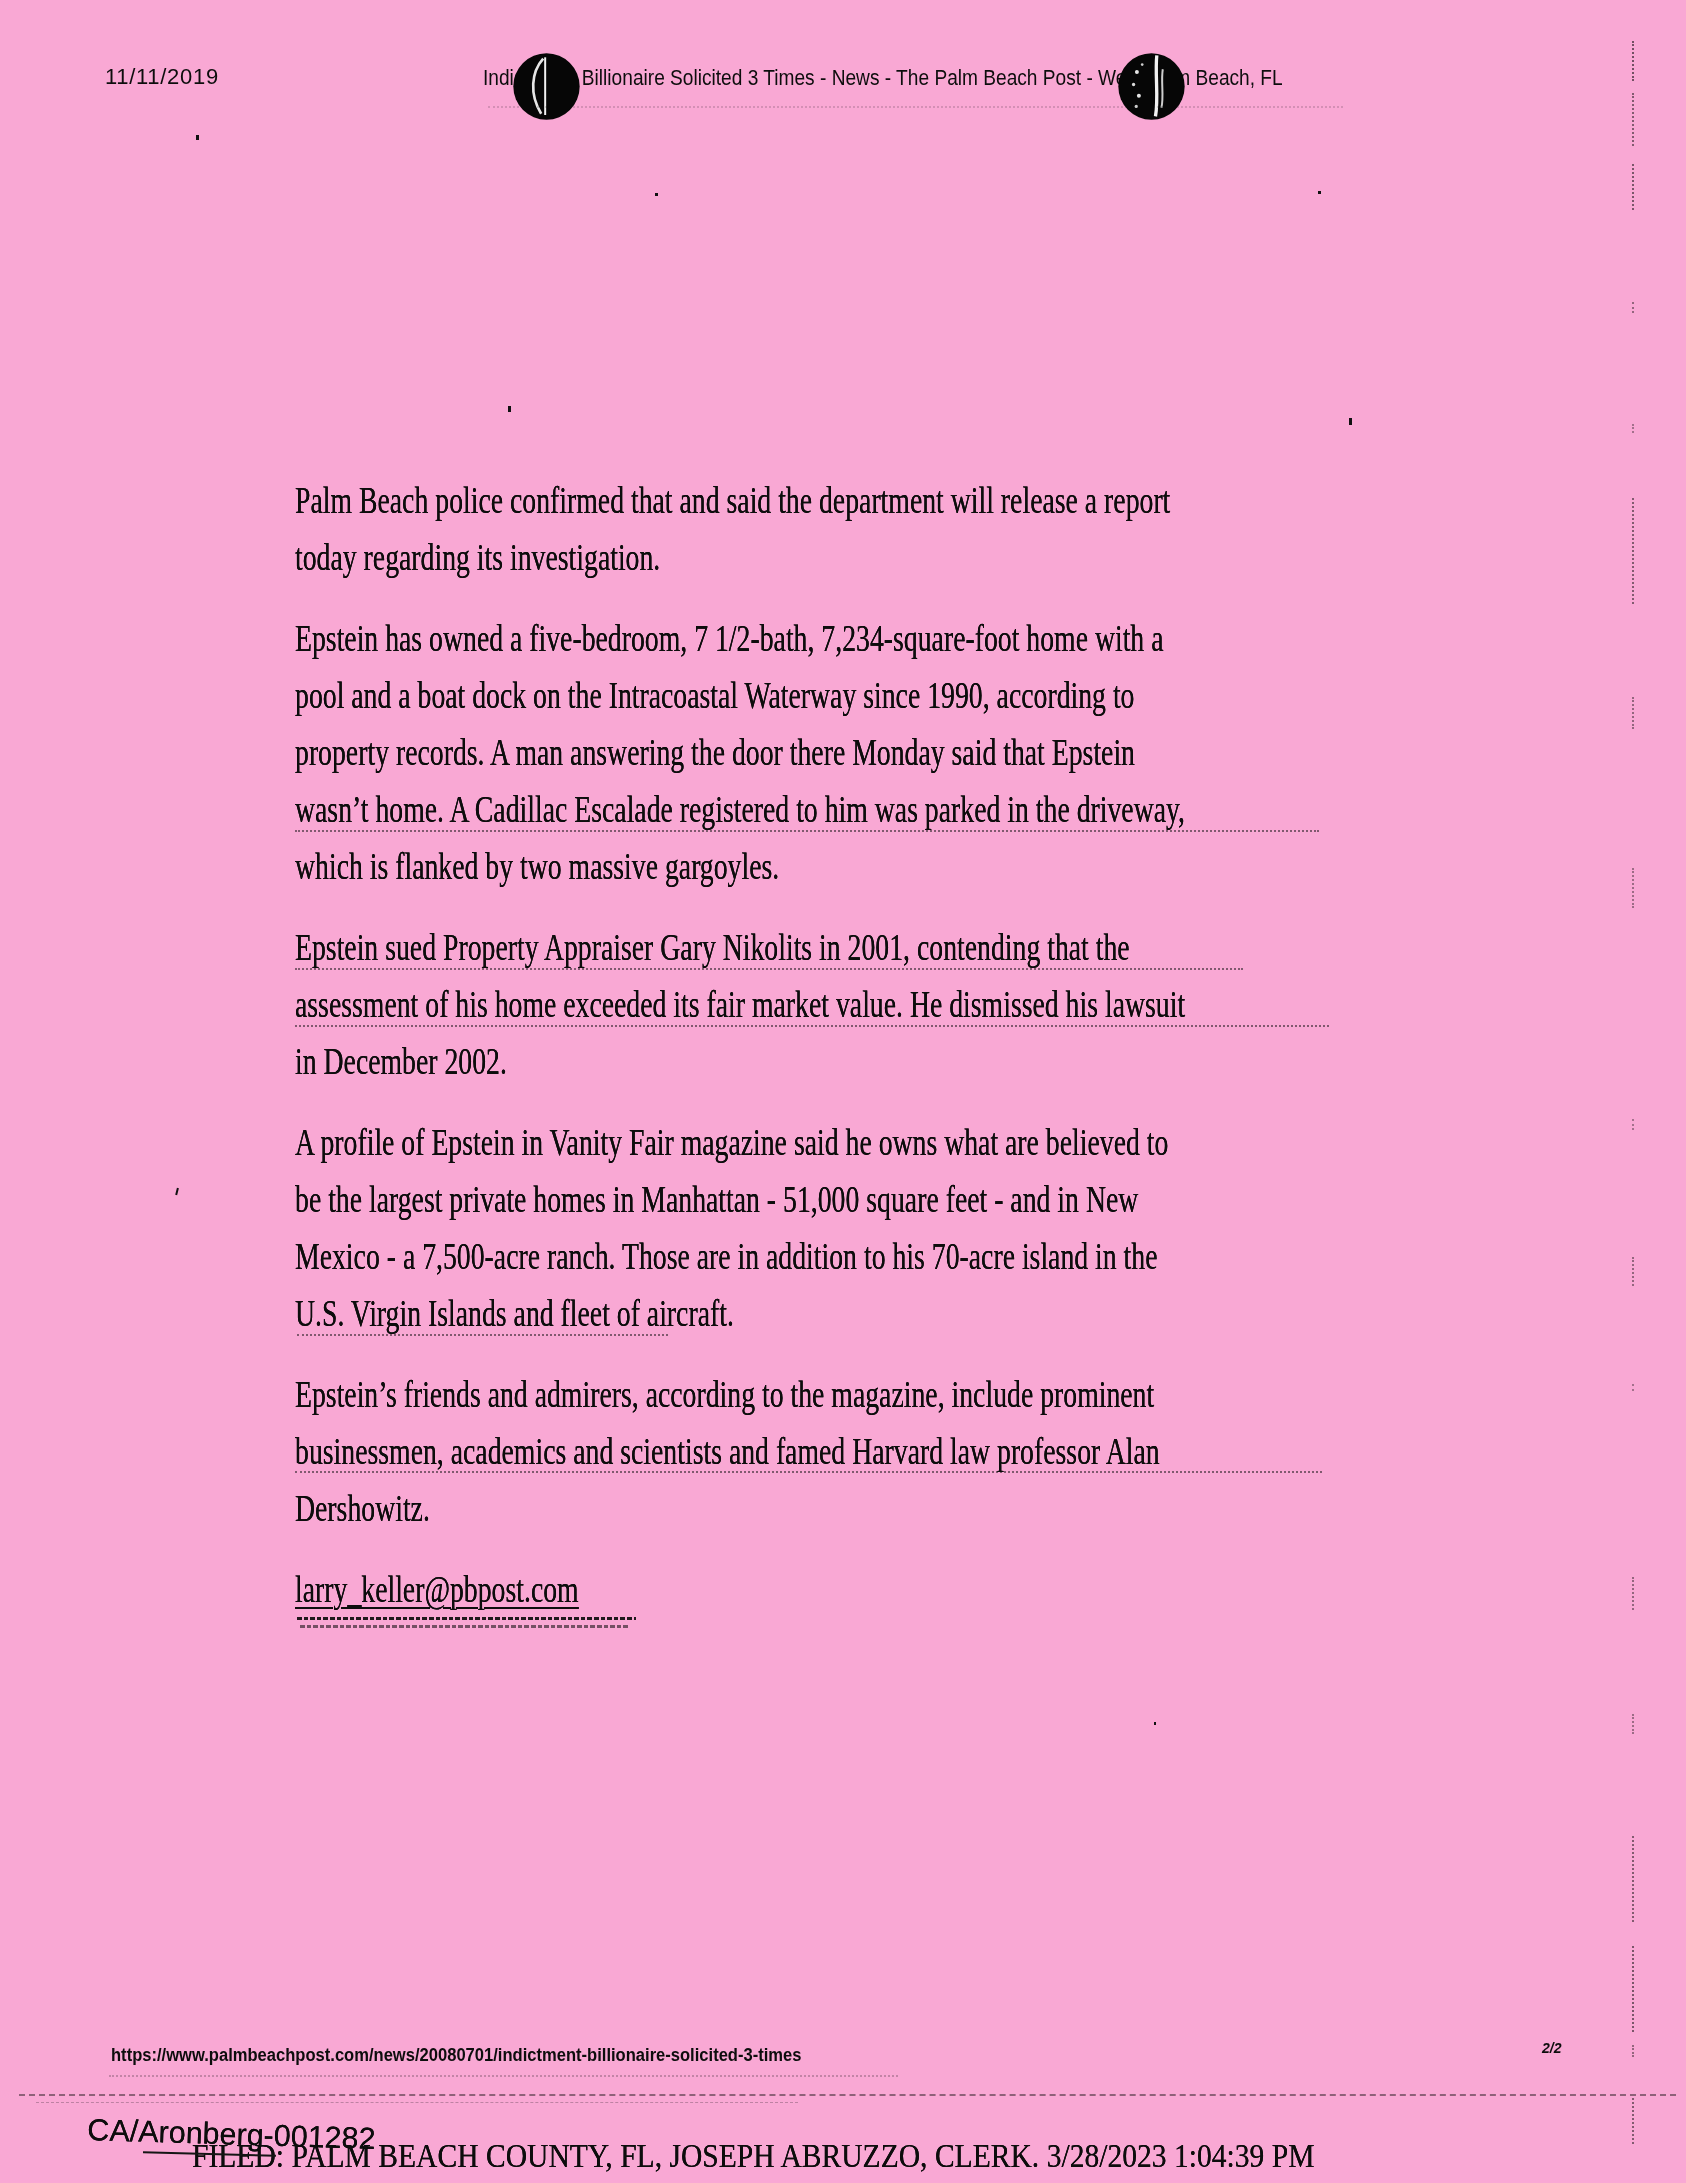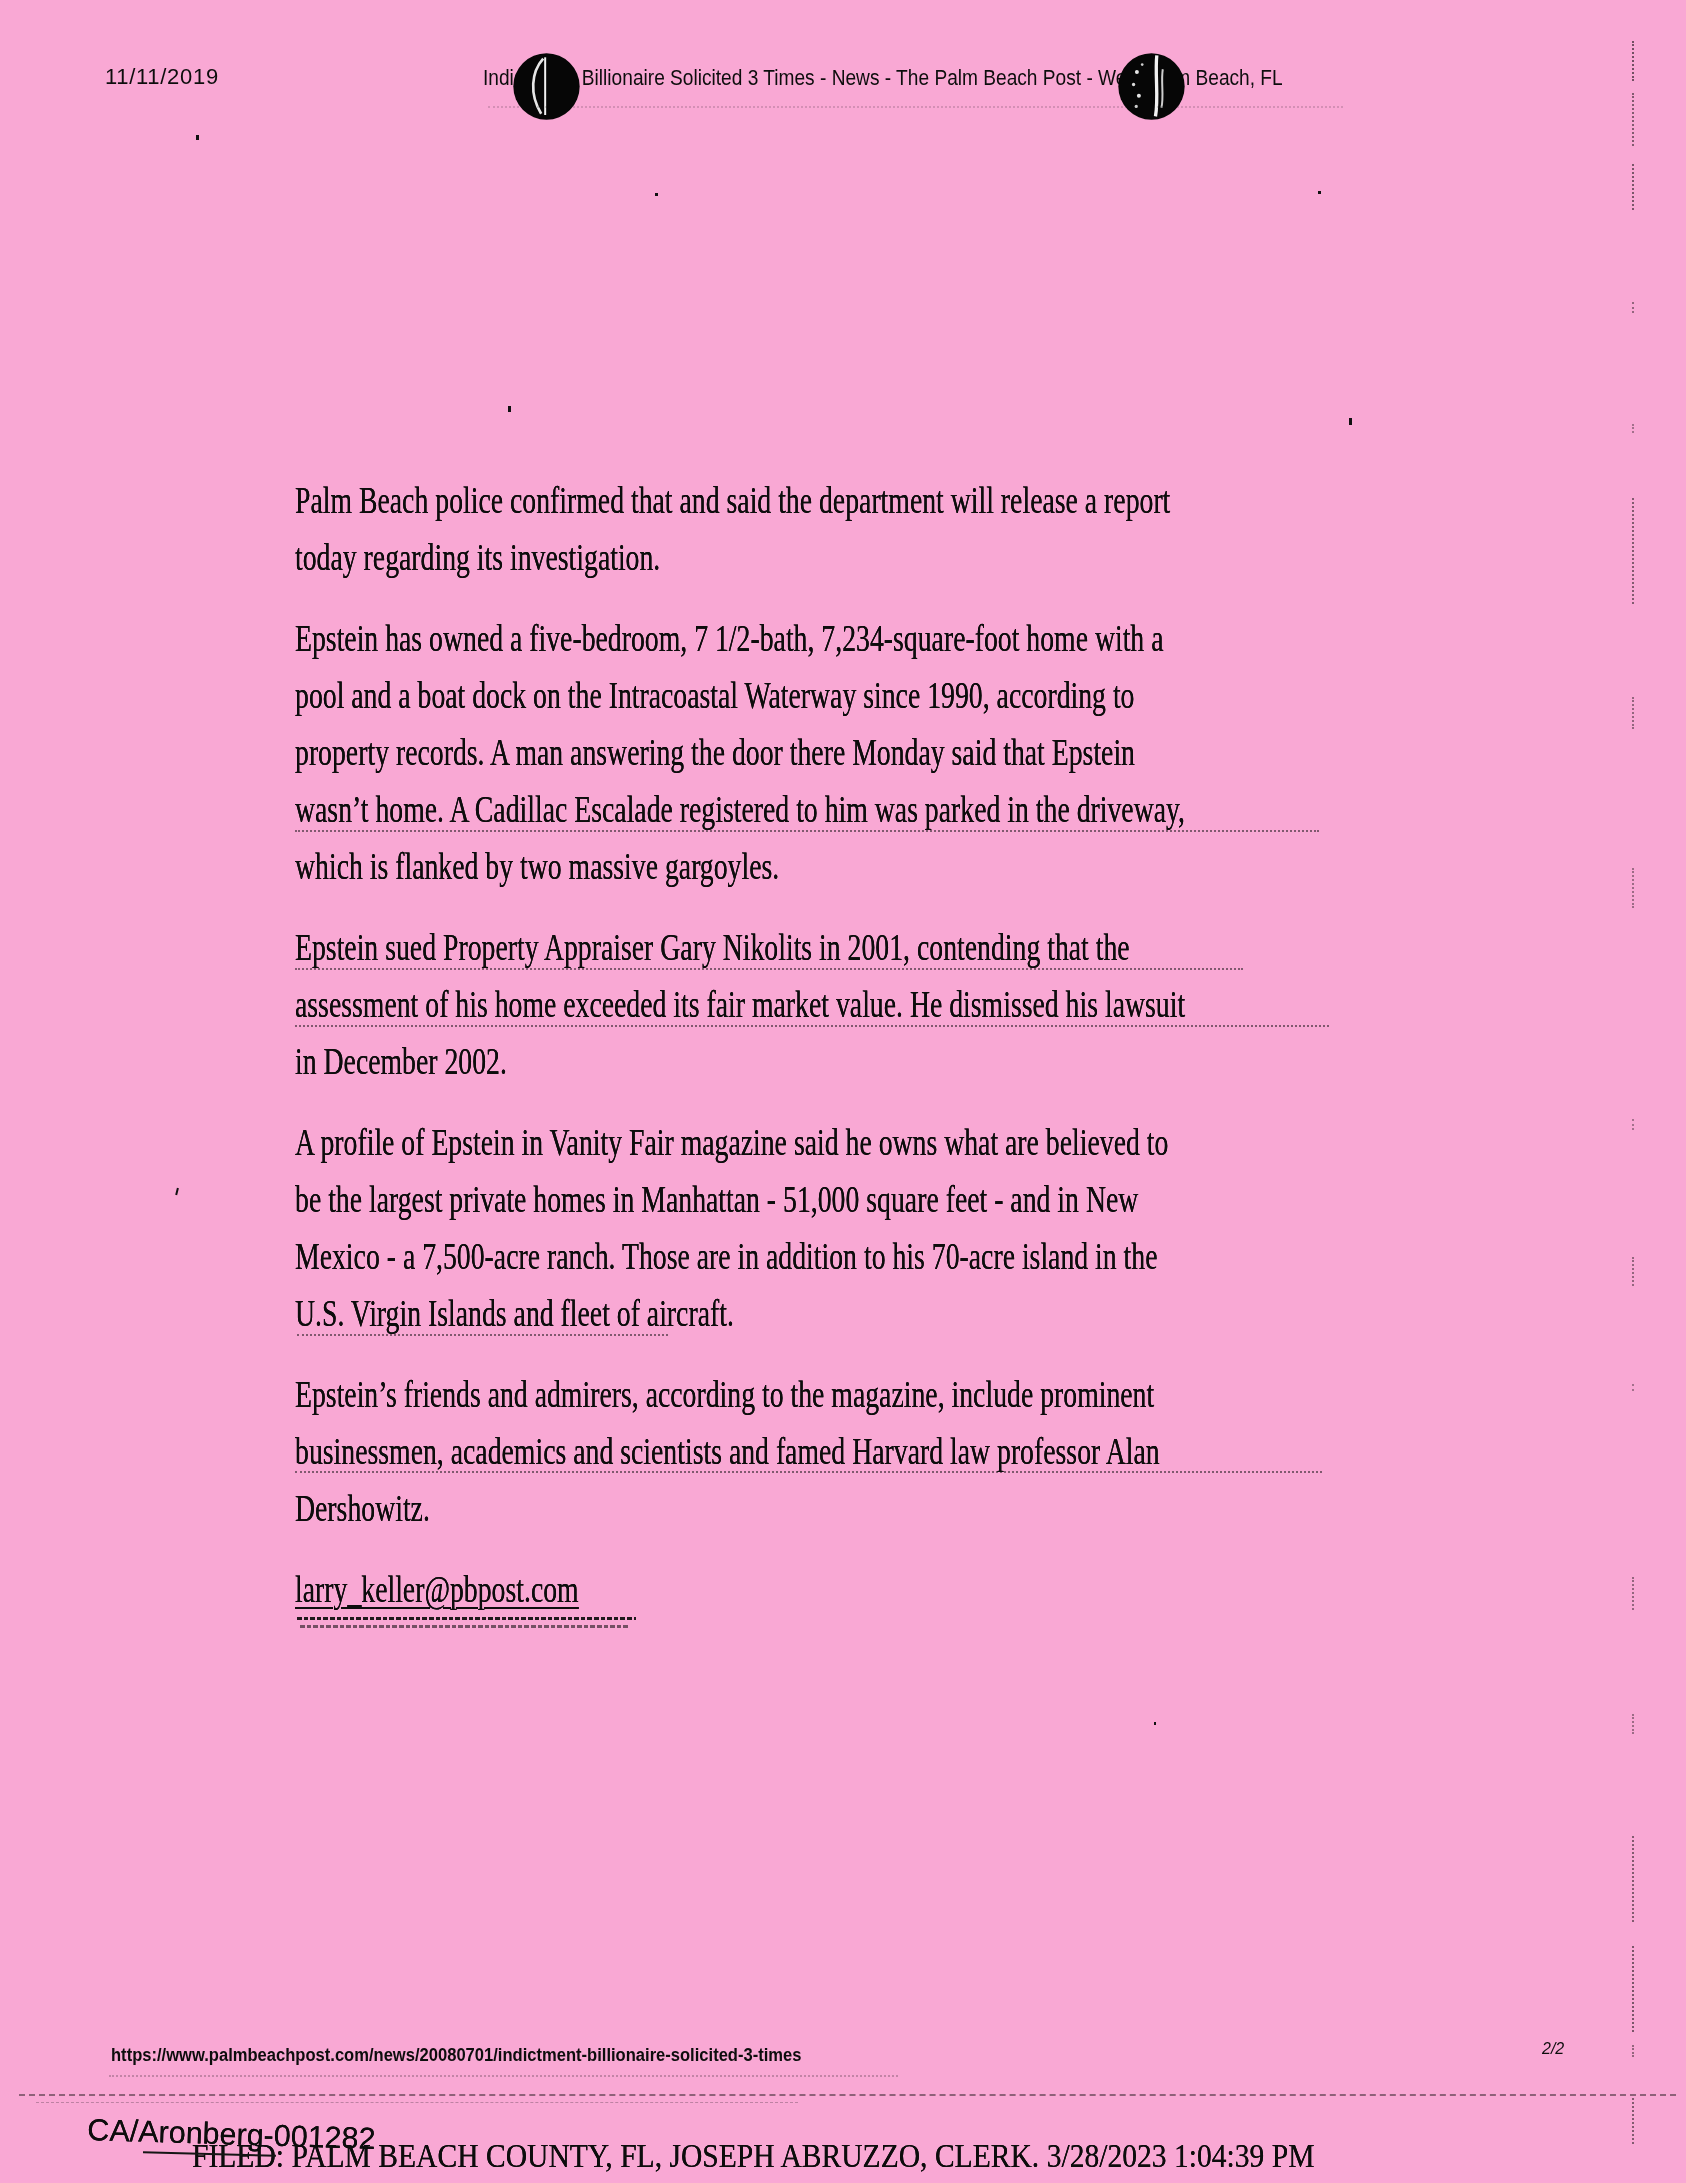--- a/index.html
+++ b/index.html
@@ -38,22 +38,22 @@
   }
   
   .footer-url {
     position:absolute; left:111px; top:2045px;
     font-family:"Liberation Sans", sans-serif; font-weight:bold;
     font-size:18px; white-space:nowrap;
     transform:scaleX(.92); transform-origin:0 0;
   }
   .footer-page {
     position:absolute; left:1542px; top:2040px;
-    font-family:"Liberation Sans", sans-serif; font-weight:normal;
-    font-size:16px; font-style:italic;
+    font-family:"Liberation Sans", sans-serif; font-weight:bold;
+    font-size:14px; font-style:italic;
   }
   
   .bates {
     position:absolute; left:88px; top:2112px;
     font-family:"Liberation Sans", sans-serif; font-size:30.5px;
     white-space:nowrap; transform:rotate(1.8deg); transform-origin:0 0;
     text-shadow:0 0 0.4px #000;
   }
   .filed {
     position:absolute; left:192px; top:2137px;

